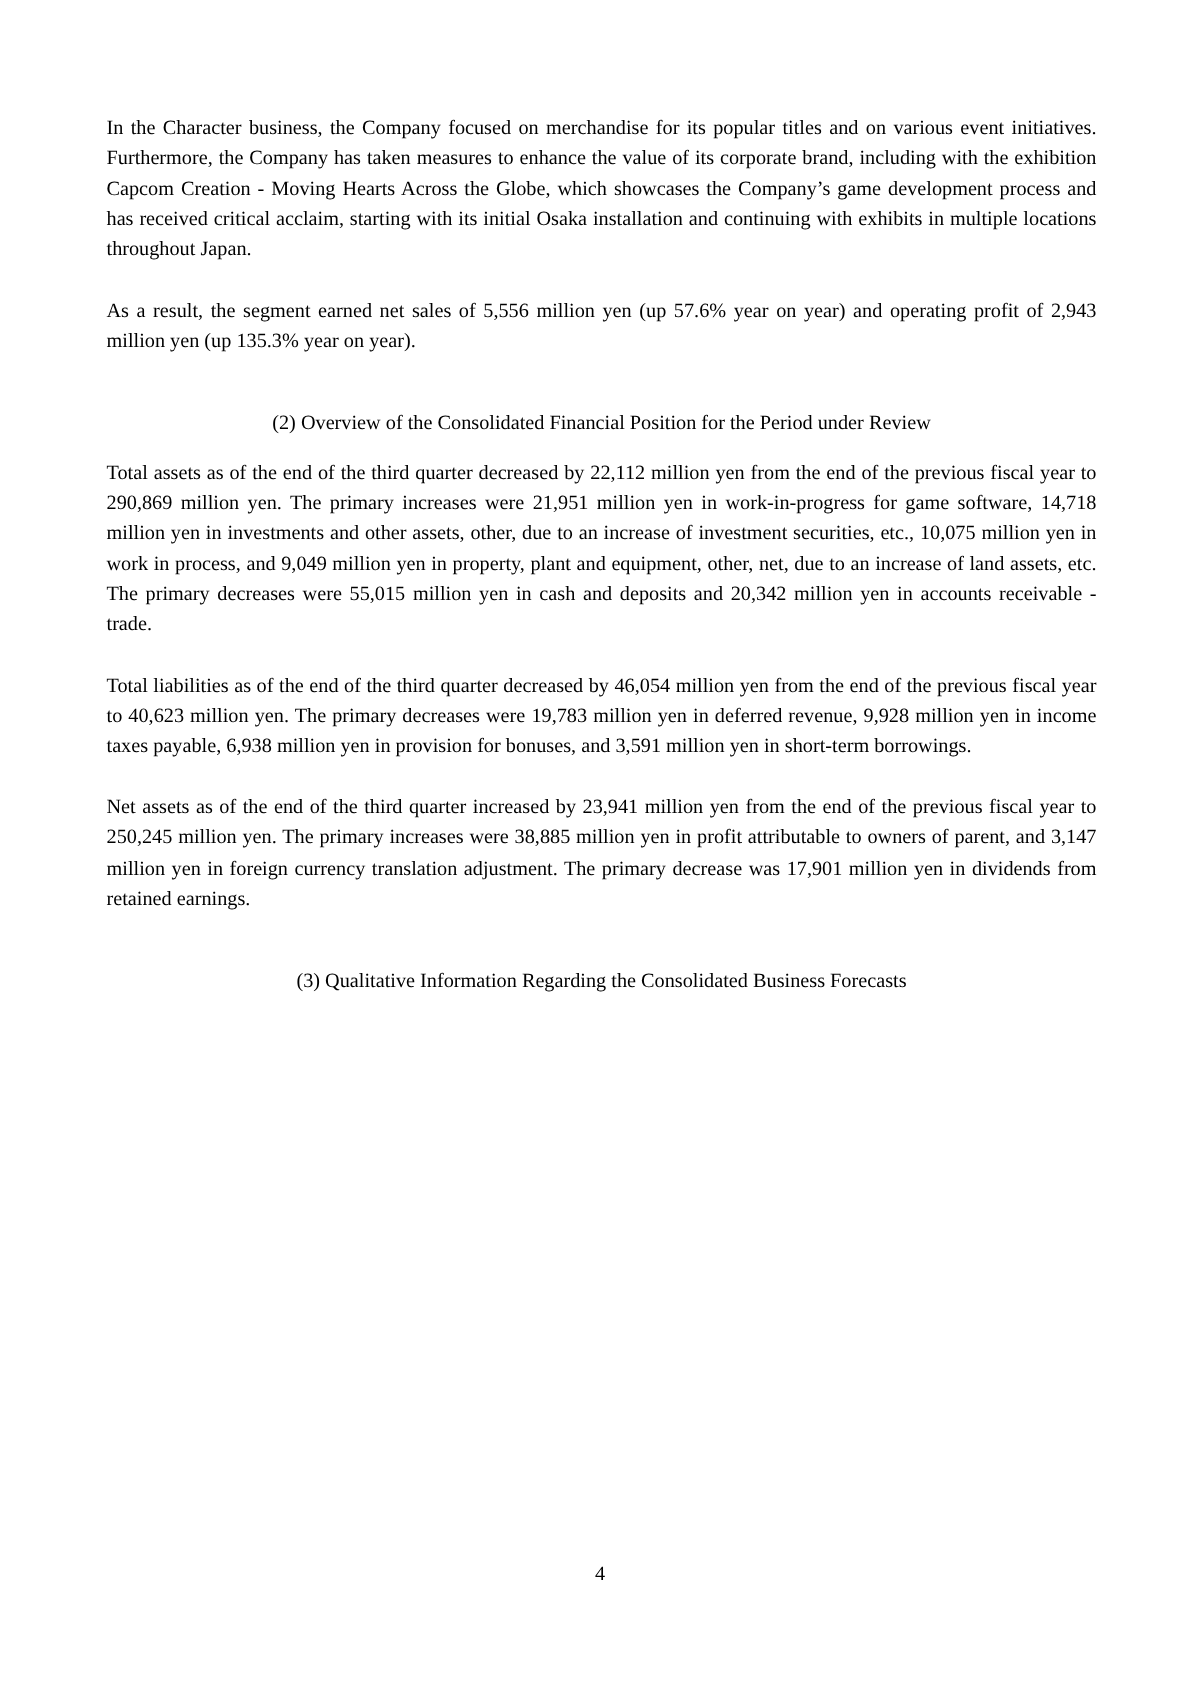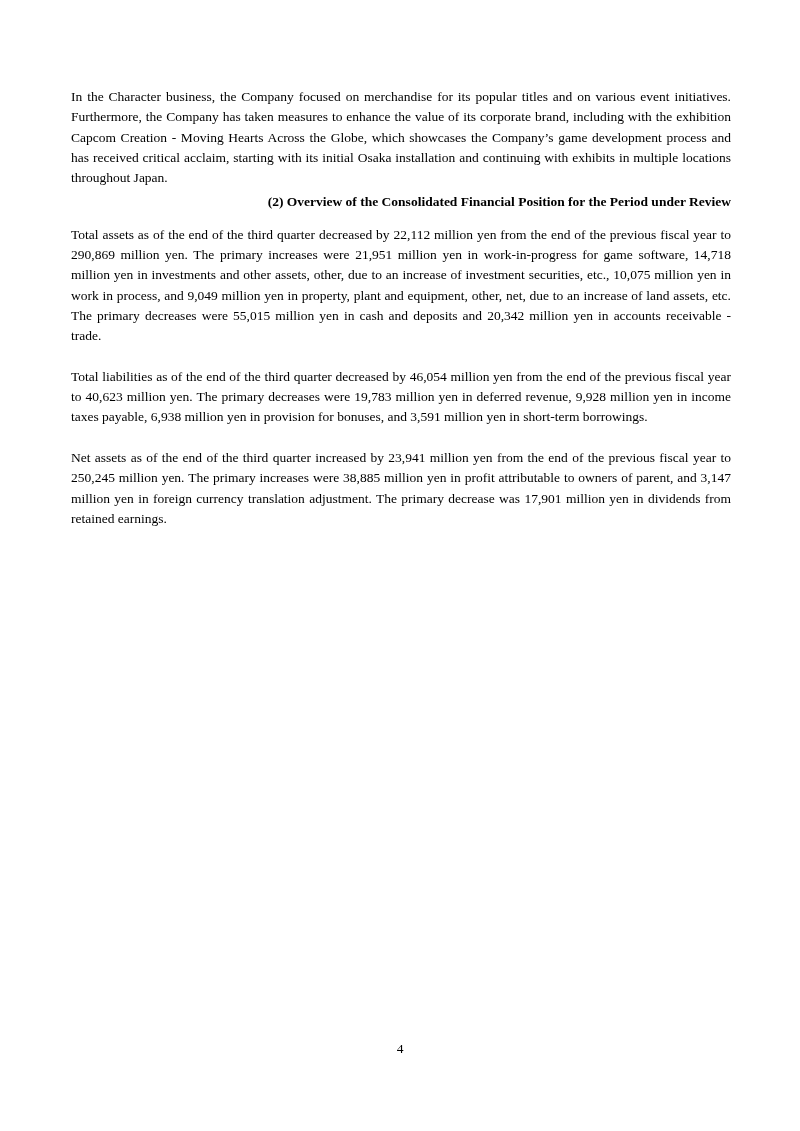--- a/index.html
+++ b/index.html
@@ -13,38 +13,37 @@
     overflow: hidden;
   }
   .page {
     width: 800px;
     height: 1131px;
     position: relative;
     background: #ffffff;
   }
   .content {
     position: absolute;
-    top: 87px;
+    top: 75px;
     left: 71px;
     width: 660px;
   }
   .para {
     font-size: 13.5px;
     line-height: 20.3px;
     text-align: justify;
     color: #000000;
   }
   .para + .para { margin-top: 20.3px; }
   .heading {
     font-size: 13.5px;
     line-height: 20.3px;
-    text-align: right;
-    margin-top: 4px;
+    text-align: center;
+    margin-top: 35px;
     color: #000000;
-    font-weight: bold;
   }
   .heading + .para { margin-top: 12px; }
   .page-number {
     position: absolute;
     top: 1040px;
     left: 0;
     width: 800px;
     text-align: center;
     font-size: 13.5px;
     line-height: 18px;
@@ -52,27 +51,29 @@
   }
 </style>
 </head>
 <body>
 
 <div class="page">
   <div class="content">
 
     <p class="para">In the Character business, the Company focused on merchandise for its popular titles and on various event initiatives. Furthermore, the Company has taken measures to enhance the value of its corporate brand, including with the exhibition Capcom Creation - Moving Hearts Across the Globe, which showcases the Company’s game development process and has received critical acclaim, starting with its initial Osaka installation and continuing with exhibits in multiple locations throughout Japan.</p>
 
+    <p class="para">As a result, the segment earned net sales of 5,556 million yen (up 57.6% year on year) and operating profit of 2,943 million yen (up 135.3% year on year).</p>
 
     <p class="heading">(2) Overview of the Consolidated Financial Position for the Period under Review</p>
 
     <p class="para">Total assets as of the end of the third quarter decreased by 22,112 million yen from the end of the previous fiscal year to 290,869 million yen. The primary increases were 21,951 million yen in work-in-progress for game software, 14,718 million yen in investments and other assets, other, due to an increase of investment securities, etc., 10,075 million yen in work in process, and 9,049 million yen in property, plant and equipment, other, net, due to an increase of land assets, etc. The primary decreases were 55,015 million yen in cash and deposits and 20,342 million yen in accounts receivable - trade.</p>
 
     <p class="para">Total liabilities as of the end of the third quarter decreased by 46,054 million yen from the end of the previous fiscal year to 40,623 million yen. The primary decreases were 19,783 million yen in deferred revenue, 9,928 million yen in income taxes payable, 6,938 million yen in provision for bonuses, and 3,591 million yen in short-term borrowings.</p>
 
     <p class="para">Net assets as of the end of the third quarter increased by 23,941 million yen from the end of the previous fiscal year to 250,245 million yen. The primary increases were 38,885 million yen in profit attributable to owners of parent, and 3,147 million yen in foreign currency translation adjustment. The primary decrease was 17,901 million yen in dividends from retained earnings.</p>
 
+    <p class="heading">(3) Qualitative Information Regarding the Consolidated Business Forecasts</p>
 
 
   </div>
 
   <div class="page-number">4</div>
 </div>
 
 </body></html>

